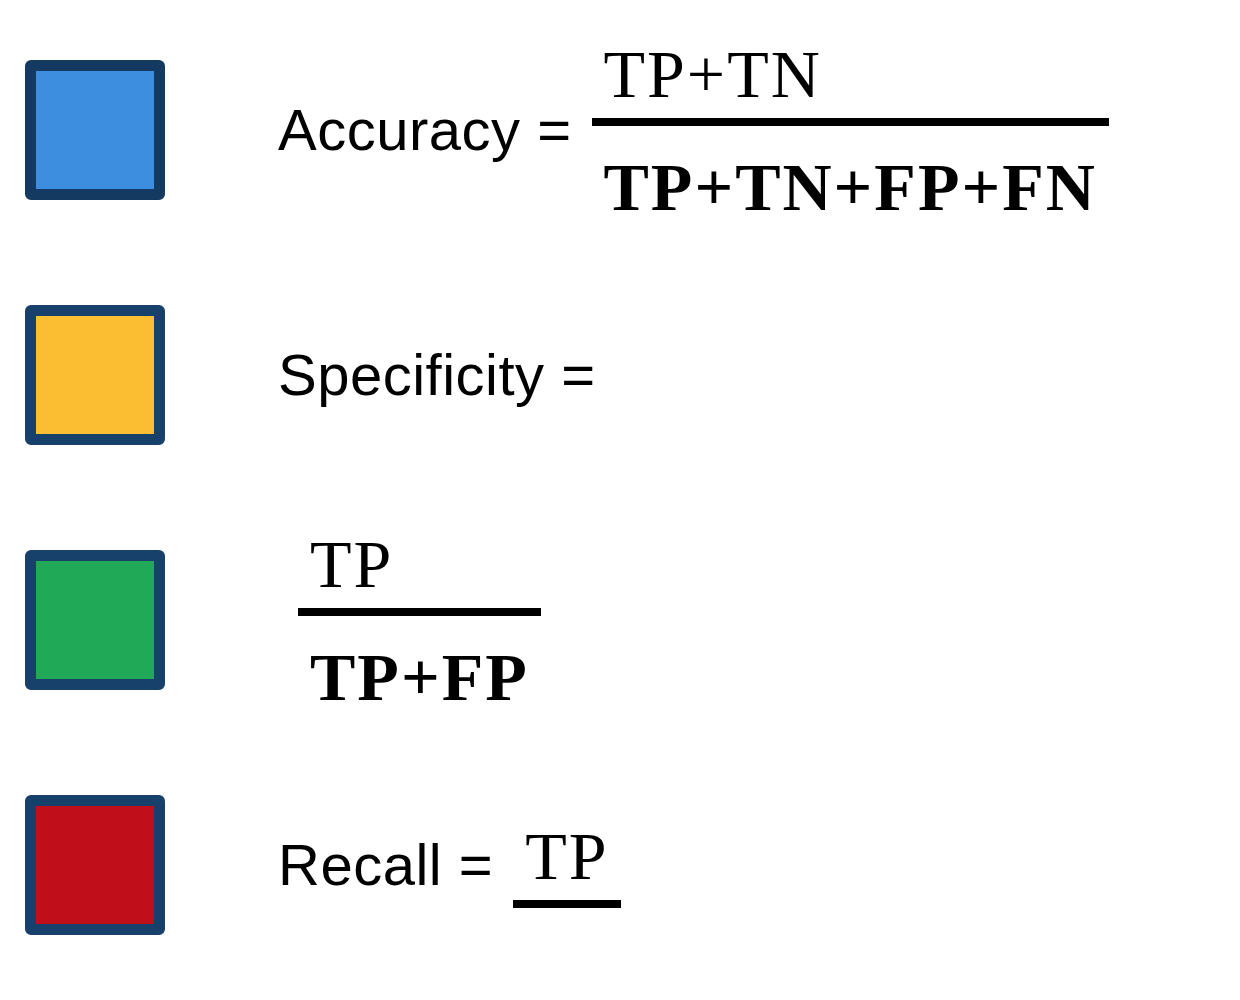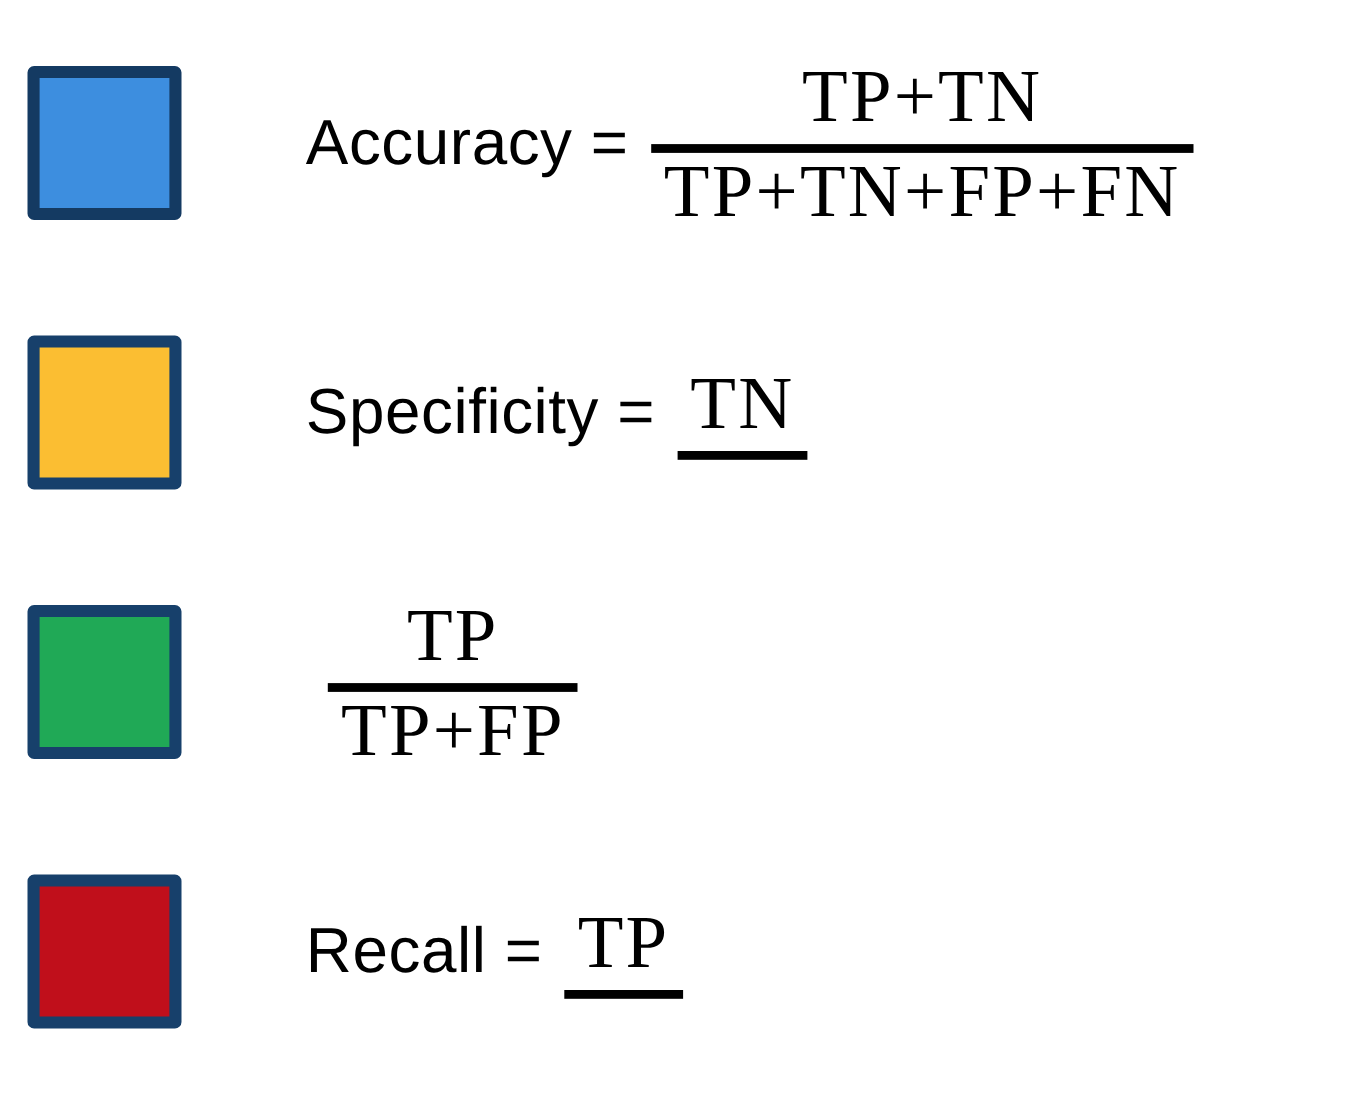--- a/index.html
+++ b/index.html
@@ -39,35 +39,35 @@
     margin-left: 113px;
   }
   .label {
     font-size: 58px;
     line-height: 1;
     white-space: pre;
     letter-spacing: 0.5px;
   }
   .frac {
     display: inline-block;
-    text-align: center;
     margin-left: 20px;
     font-family: "Liberation Serif", serif;
     font-size: 68px;
     line-height: 1;
     letter-spacing: 2px;
   }
   .num {
     display: block;
     padding: 0 12px 10px 12px;
     border-bottom: 8px solid #000000;
   }
   .den {
     display: block;
-    padding: 0 12px 0 12px;
+    padding: 27px 12px 0 12px;
+    font-weight: bold;
   }
 </style>
 </head>
 <body>
 
 <div class="container">
 
   <div class="row">
     <div class="swatch" style="background: rgb(61, 142, 223); border-color: rgb(20, 58, 98);"></div>
     <div class="formula">
@@ -77,21 +77,20 @@
         <span class="den">TP+TN+FP+FN</span>
       </span>
     </div>
   </div>
 
   <div class="row">
     <div class="swatch" style="background: rgb(251, 190, 50); border-color: rgb(23, 64, 107);"></div>
     <div class="formula">
       <span class="label">Specificity =</span>
       <span class="frac">
-        <span class="num">TN</span>
       </span>
     </div>
   </div>
 
   <div class="row">
     <div class="swatch" style="background: rgb(32, 169, 86); border-color: rgb(23, 64, 107);"></div>
     <div class="formula">
       <span class="frac">
         <span class="num">TP</span>
         <span class="den">TP+FP</span>

